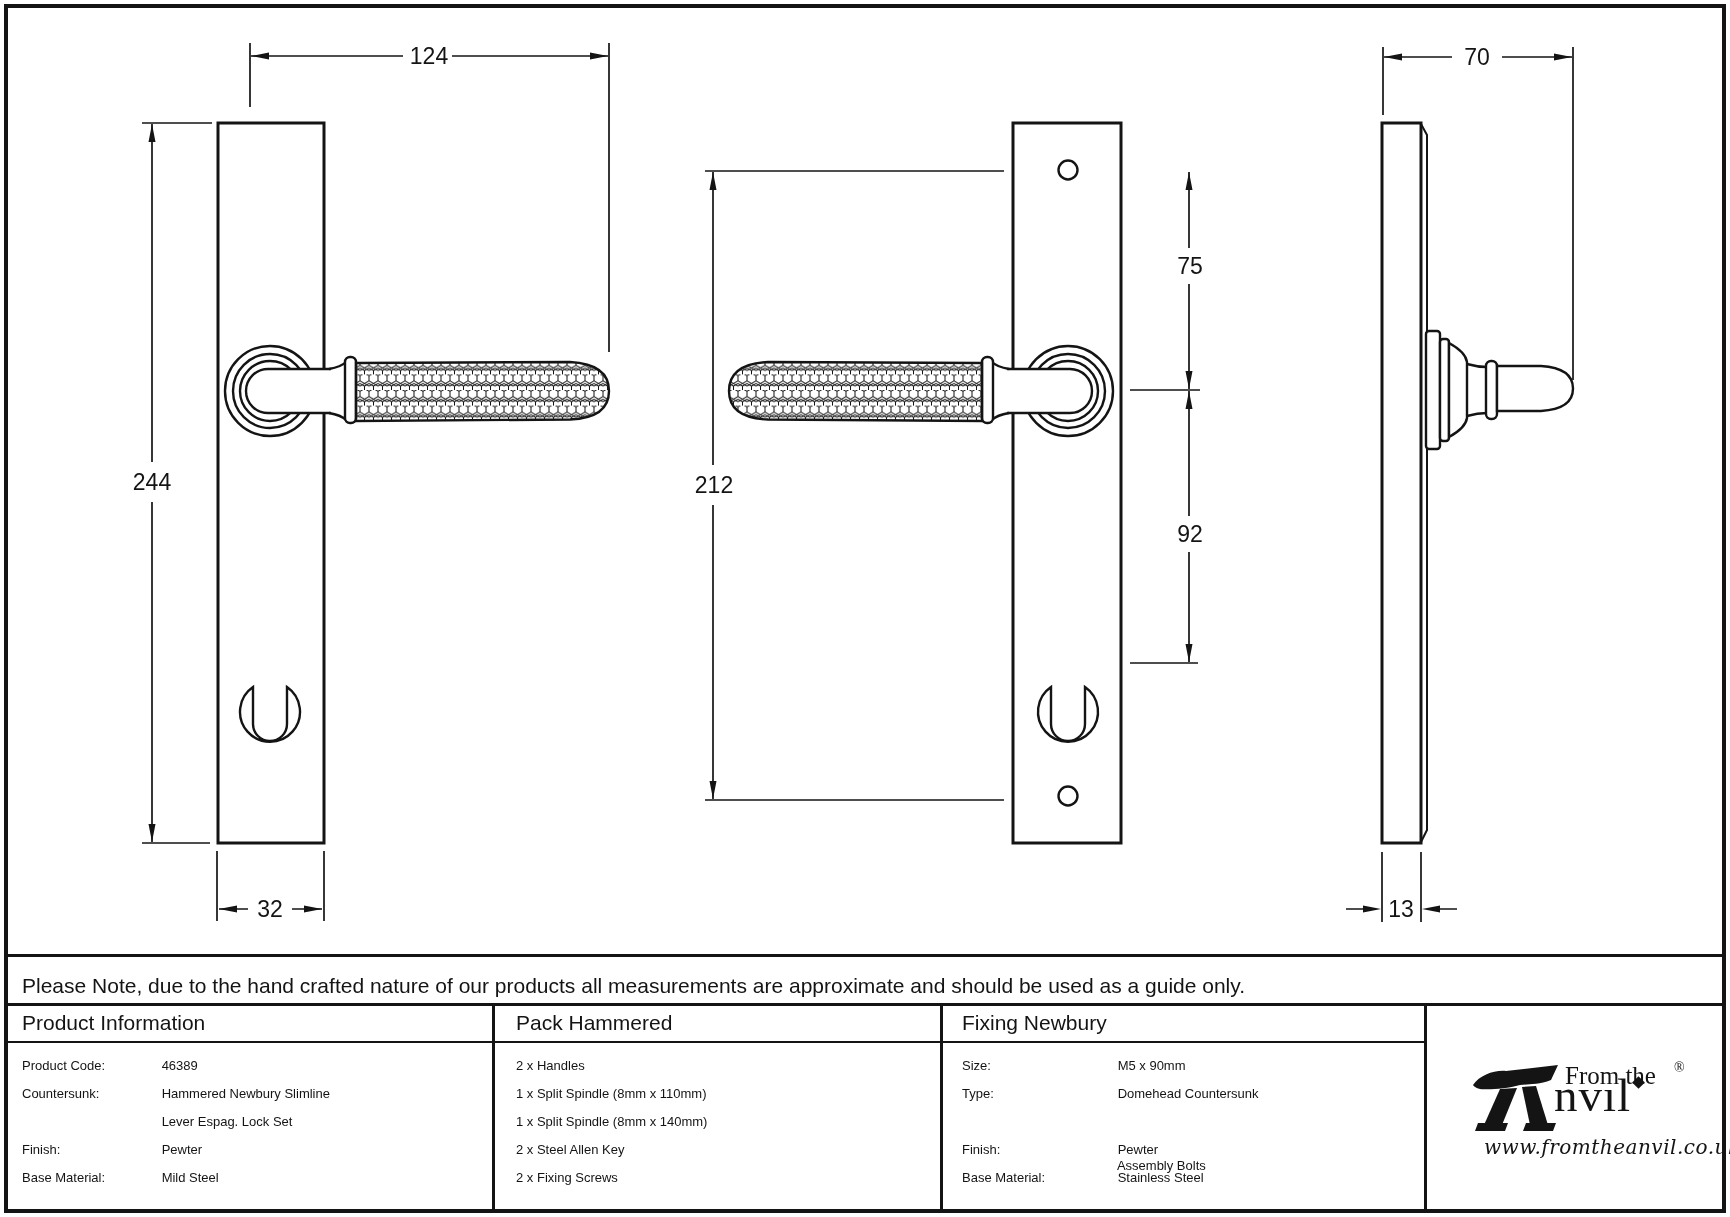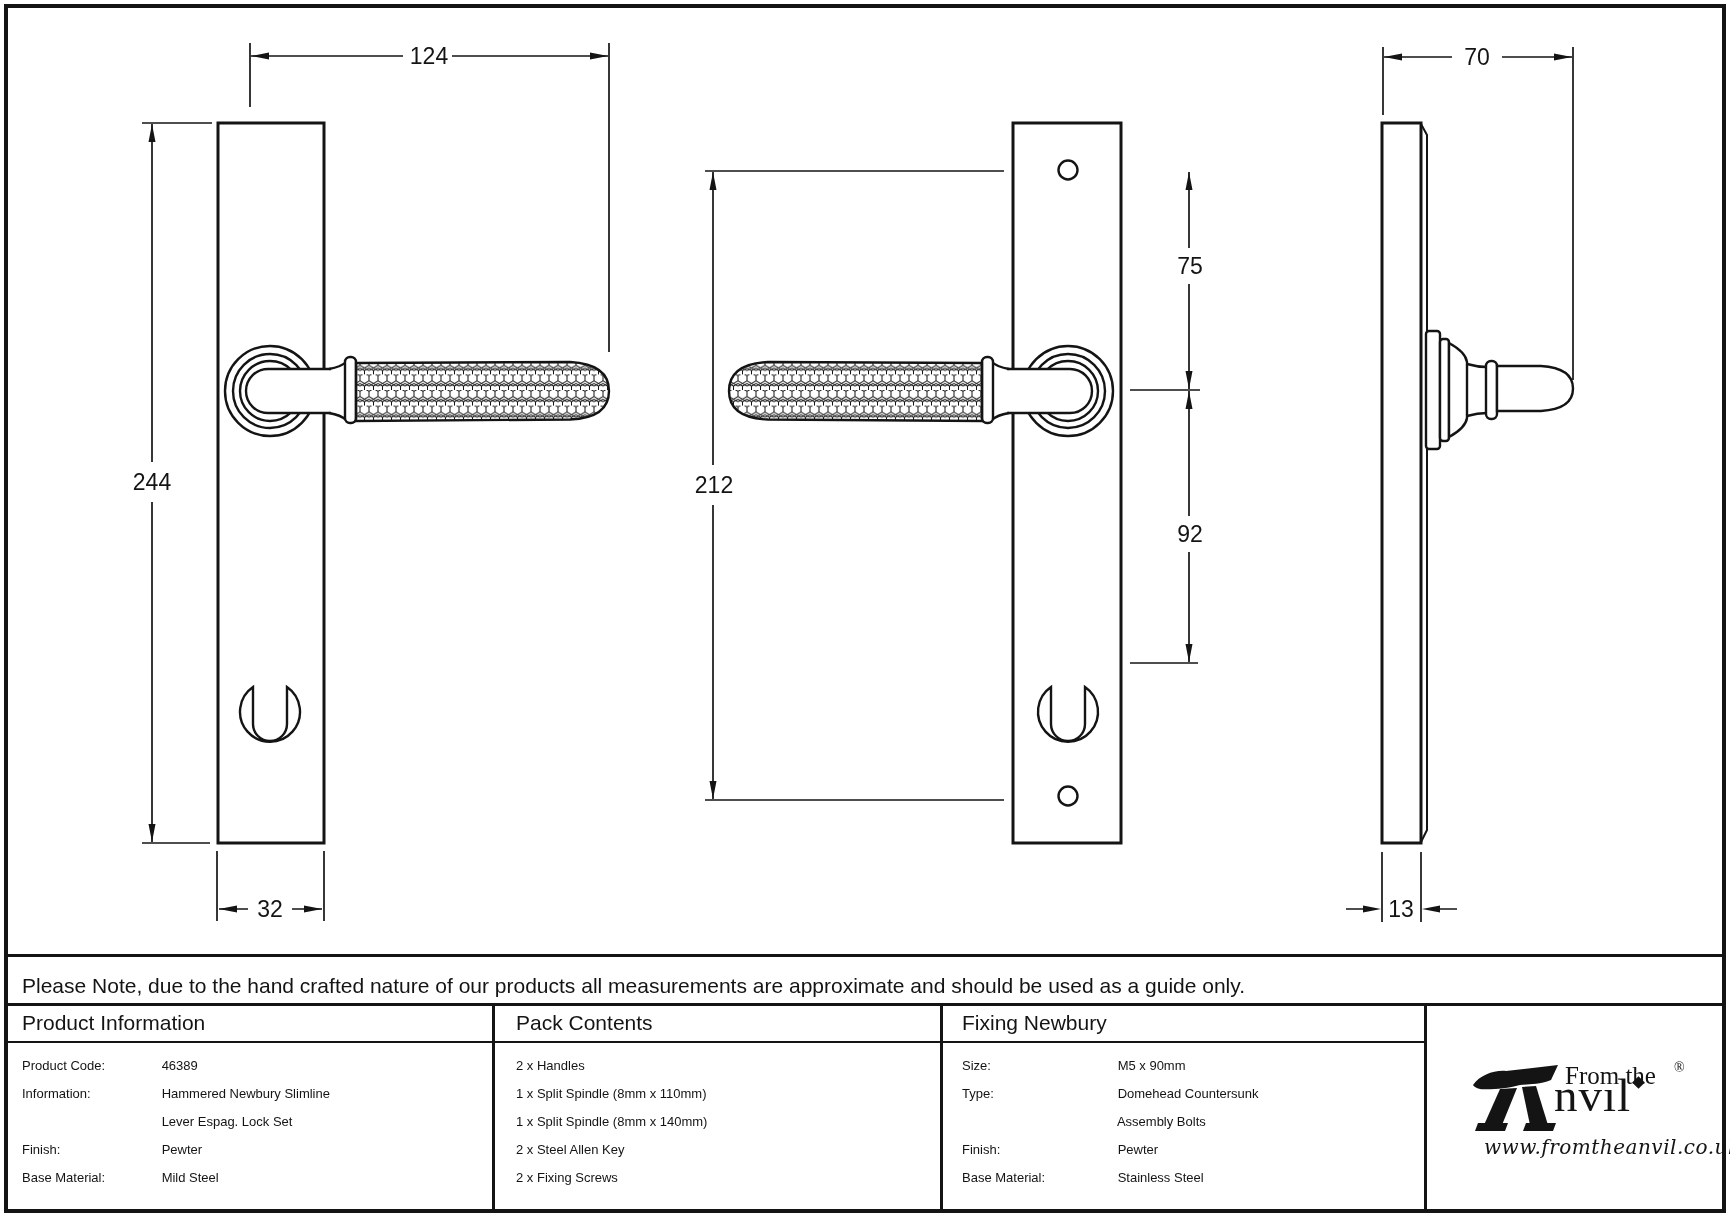--- a/index.html
+++ b/index.html
@@ -131,53 +131,53 @@
 <div class="abs vline" style="left:492px;top:1004px;height:205px"></div>
 <div class="abs vline" style="left:940px;top:1004px;height:205px"></div>
 <div class="abs vline" style="left:1424px;top:1004px;height:205px"></div>
 
 <div class="abs th" style="left:22px;top:1006px">Product Information</div>
 <div class="abs cell-row" style="left:22px;top:1052px">
   <span class="lbl1">Product Code:</span>
   <span>46389</span>
 </div>
 <div class="abs cell-row" style="left:22px;top:1080px">
-  <span class="lbl1">Information:</span>
+  <span class="lbl1">Countersunk:</span>
   <span>Hammered Newbury Slimline</span>
 </div>
 <div class="abs cell-row" style="left:22px;top:1108px">
   <span class="lbl1"></span>
   <span>Lever Espag. Lock Set</span>
 </div>
 <div class="abs cell-row" style="left:22px;top:1136px">
   <span class="lbl1">Finish:</span>
   <span>Pewter</span>
 </div>
 <div class="abs cell-row" style="left:22px;top:1164px">
   <span class="lbl1">Base Material:</span>
   <span>Mild Steel</span>
 </div>
 
-<div class="abs th" style="left:516px;top:1006px">Pack Contents</div>
+<div class="abs th" style="left:516px;top:1006px">Pack Hammered</div>
 <div class="abs cell-row" style="left:516px;top:1052px">2 x Handles</div>
 <div class="abs cell-row" style="left:516px;top:1080px">1 x Split Spindle (8mm x 110mm)</div>
 <div class="abs cell-row" style="left:516px;top:1108px">1 x Split Spindle (8mm x 140mm)</div>
 <div class="abs cell-row" style="left:516px;top:1136px">2 x Steel Allen Key</div>
 <div class="abs cell-row" style="left:516px;top:1164px">2 x Fixing Screws</div>
 
 <div class="abs th" style="left:962px;top:1006px">Fixing Newbury</div>
 <div class="abs cell-row" style="left:962px;top:1052px">
   <span class="lbl3">Size:</span>
   <span>M5 x 90mm</span>
 </div>
 <div class="abs cell-row" style="left:962px;top:1080px">
   <span class="lbl3">Type:</span>
   <span>Domehead Countersunk</span>
 </div>
-<div class="abs cell-row" style="left:962px;top:1108px">
+<div class="abs cell-row" style="left:962px;top:1152px">
   <span class="lbl3"></span>
   <span>Assembly Bolts</span>
 </div>
 <div class="abs cell-row" style="left:962px;top:1136px">
   <span class="lbl3">Finish:</span>
   <span>Pewter</span>
 </div>
 <div class="abs cell-row" style="left:962px;top:1164px">
   <span class="lbl3">Base Material:</span>
   <span>Stainless Steel</span>

